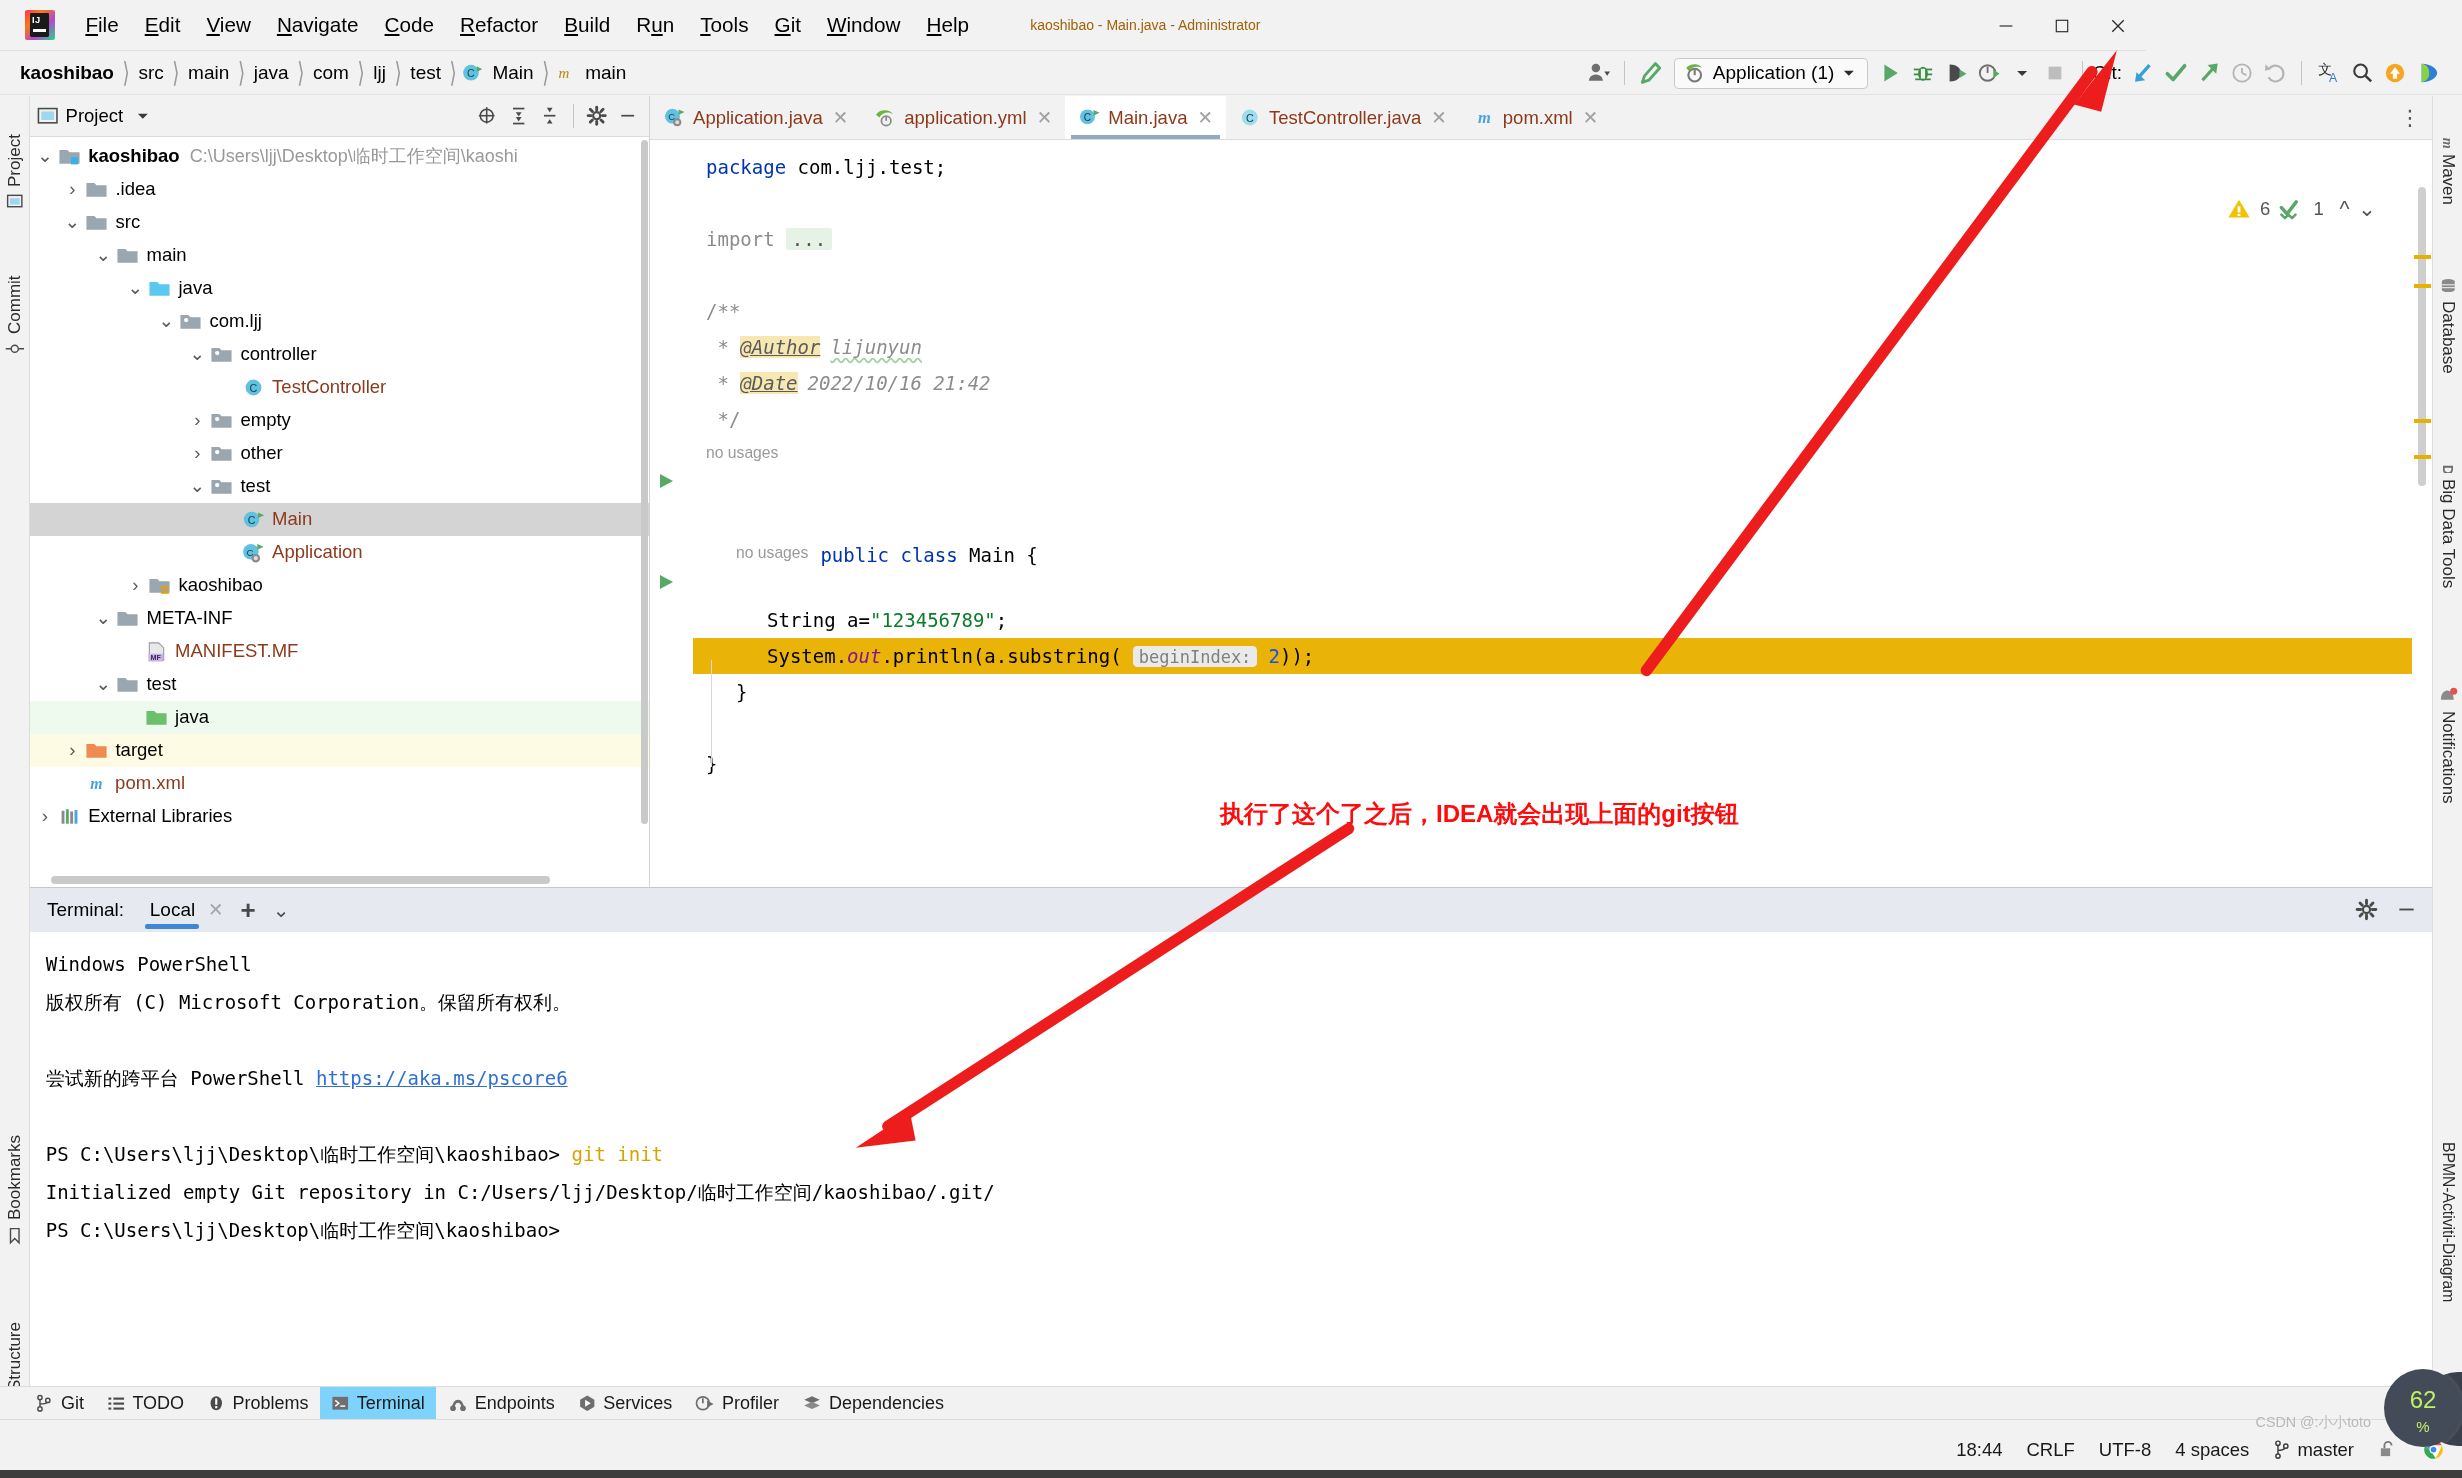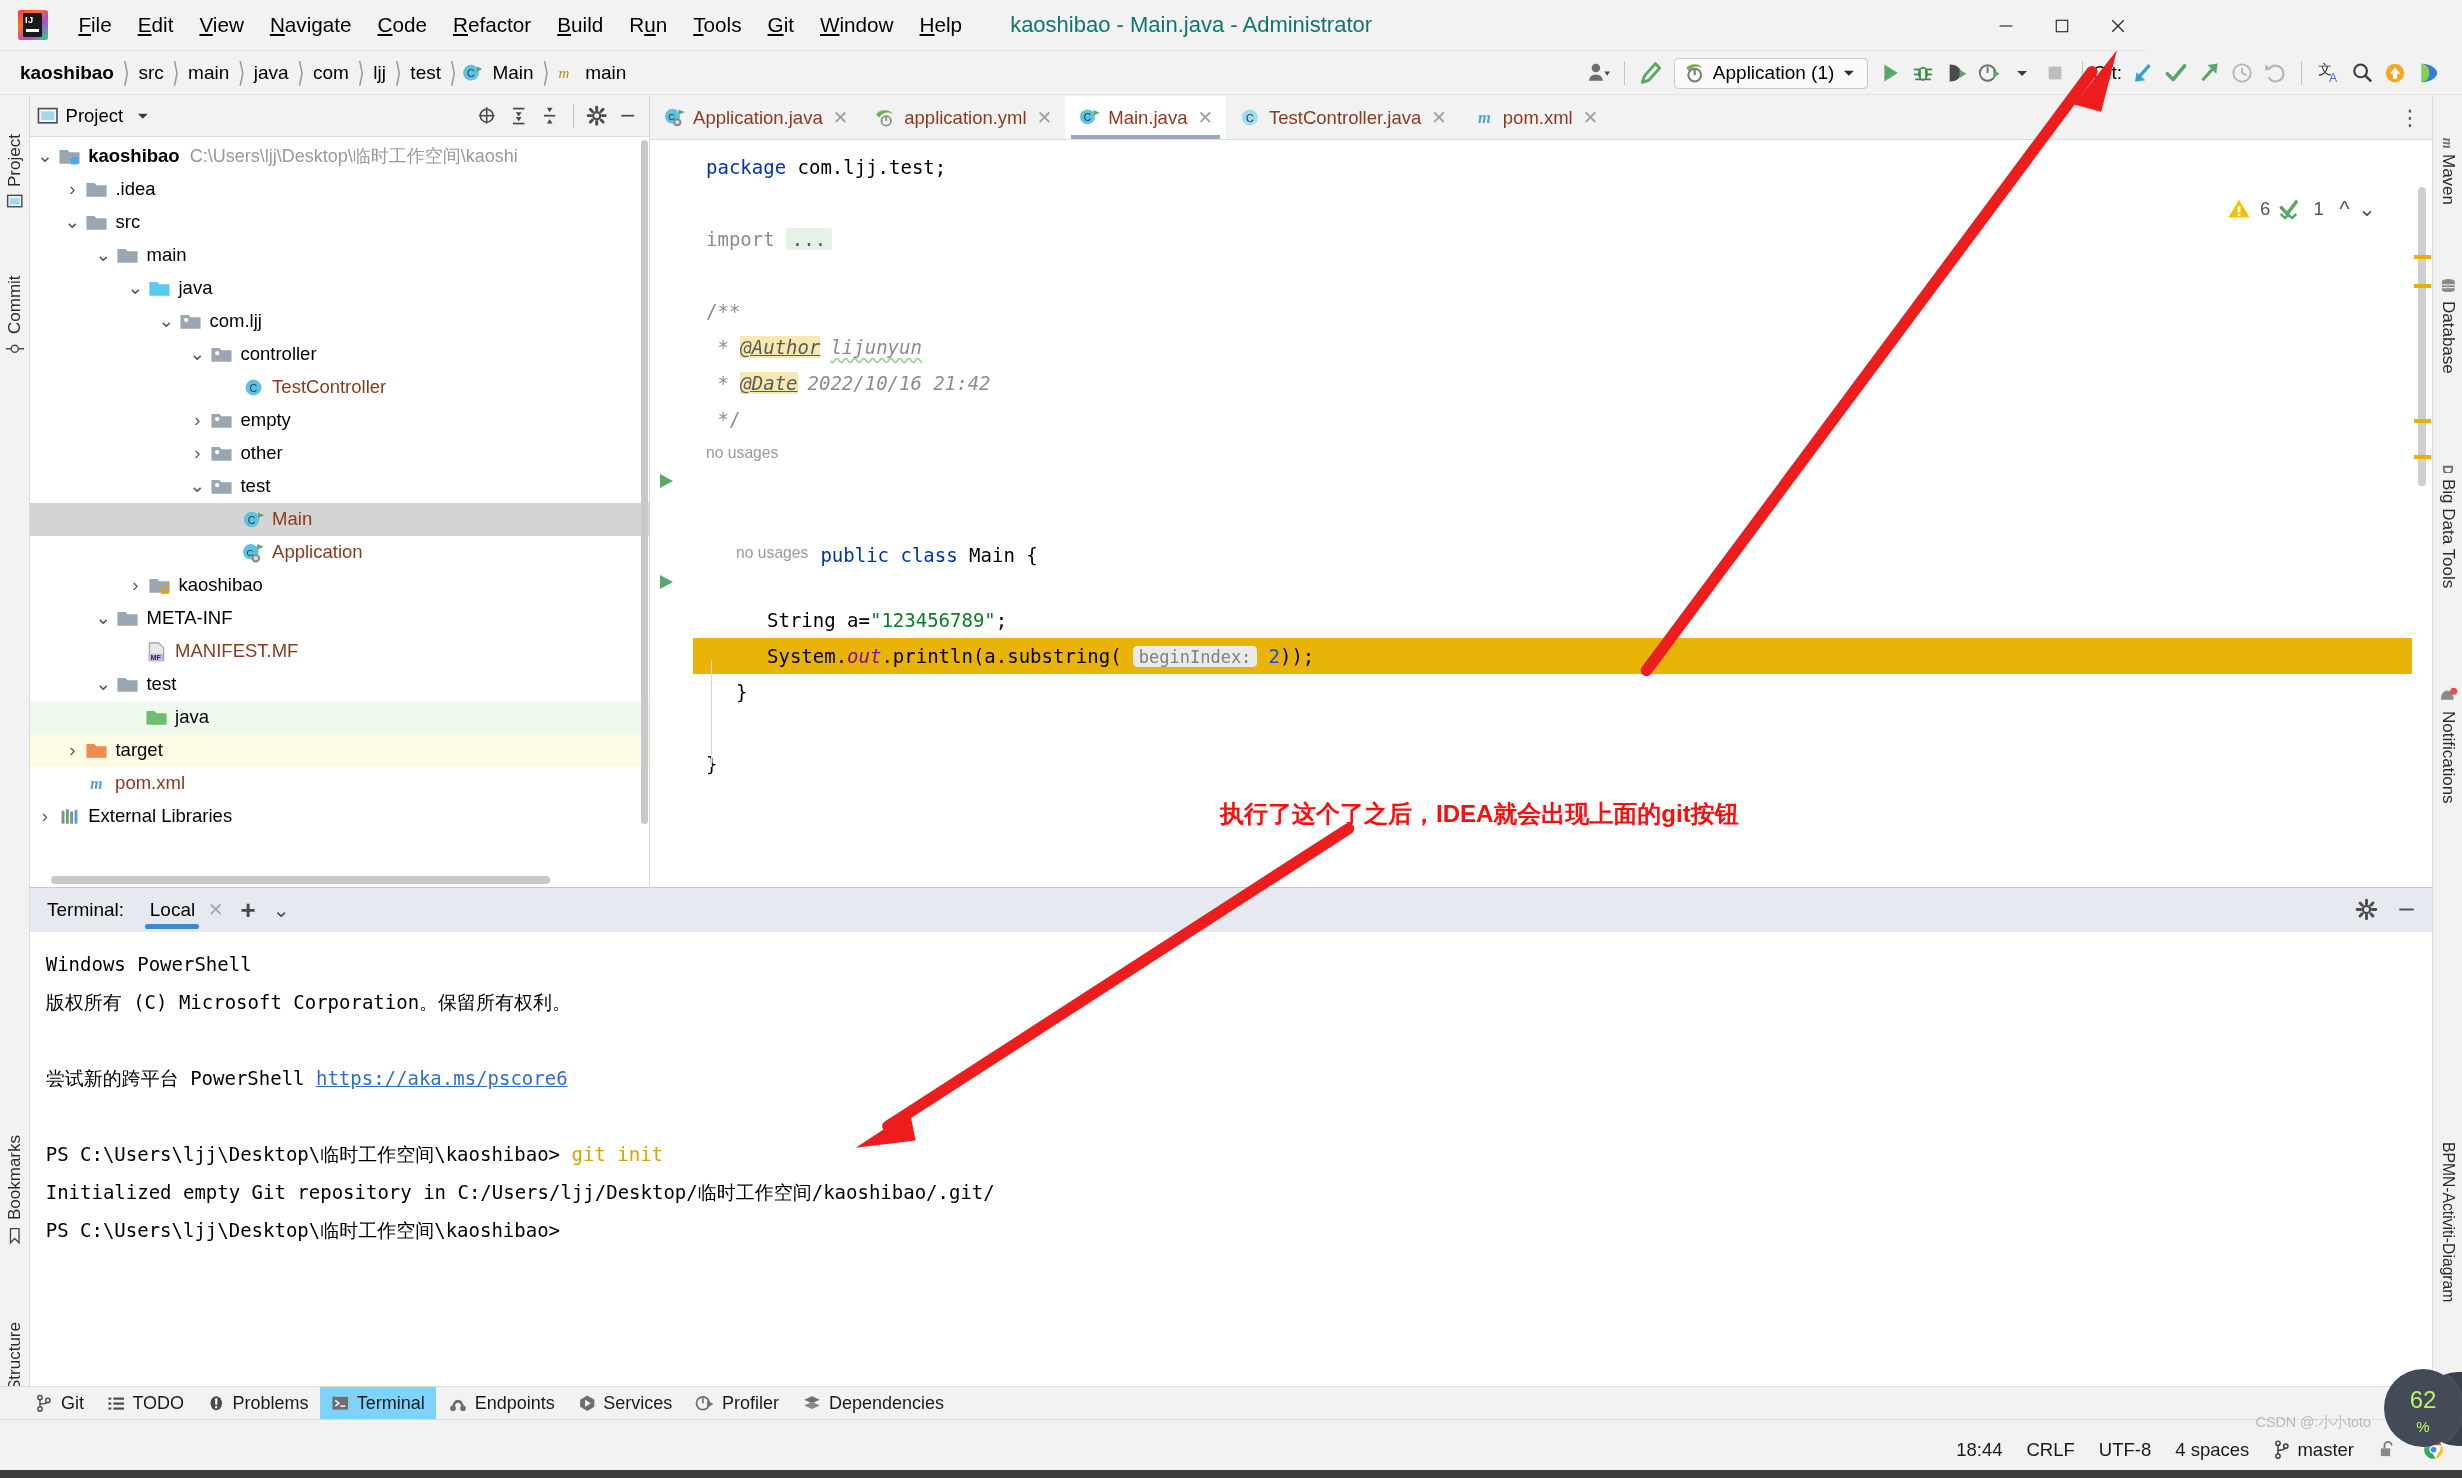--- a/index.html
+++ b/index.html
@@ -9,20 +9,21 @@
     background: #f2f2f2;
     overflow: hidden;
   }
   .app { position: relative; width: 2462px; height: 1479px; background: #f2f2f2; }
 
   
   .titlebar {
     position: absolute; left: 0; top: 0; width: 2146px; height: 51px;
     background: #f2f2f2; display: flex; align-items: center;
     border-bottom: 0.7px solid #e0e0e0;
+    padding-left: 7px;
   }
   .ij-logo {
     width: 34px; height: 34px; margin-left: 15.7px; margin-right: 15.7px;
     position: relative; flex: none;
   }
   .ij-logo .sq {
     position: absolute; inset: 2.1px;
     background:
       linear-gradient(135deg, #fe315d 0%, #f97a12 30%, #b24aca 62%, #21d789 100%);
     border-radius: 2.1px;
@@ -39,21 +40,21 @@
   .ij-logo .bar {
     position: absolute; left: 10px; top: 21.4px; width: 13.5px; height: 2.9px; background: #fff;
   }
   .menu { display: flex; align-items: center; gap: 0px; }
   .menu-item {
     font-size: 20.7px; color: #000; padding: 2.9px 13px; cursor: default;
     white-space: nowrap; line-height: 28.5px;
   }
   .menu-item u { text-decoration: underline; }
   .win-title {
-    margin-left: 35px; font-size: 22px; color: #0f766e; white-space: nowrap;
+    margin-left: 48px; font-size: 14px; color: #a16207; white-space: nowrap;
   }
   .win-controls {
     position: absolute; right: 0; top: 0; height: 51px; display: flex; align-items: center;
   }
   .win-btn {
     width: 56px; height: 51px; display: flex; align-items: center; justify-content: center;
     font-size: 21.4px; color: #2b2b2b;
   }
 
   

